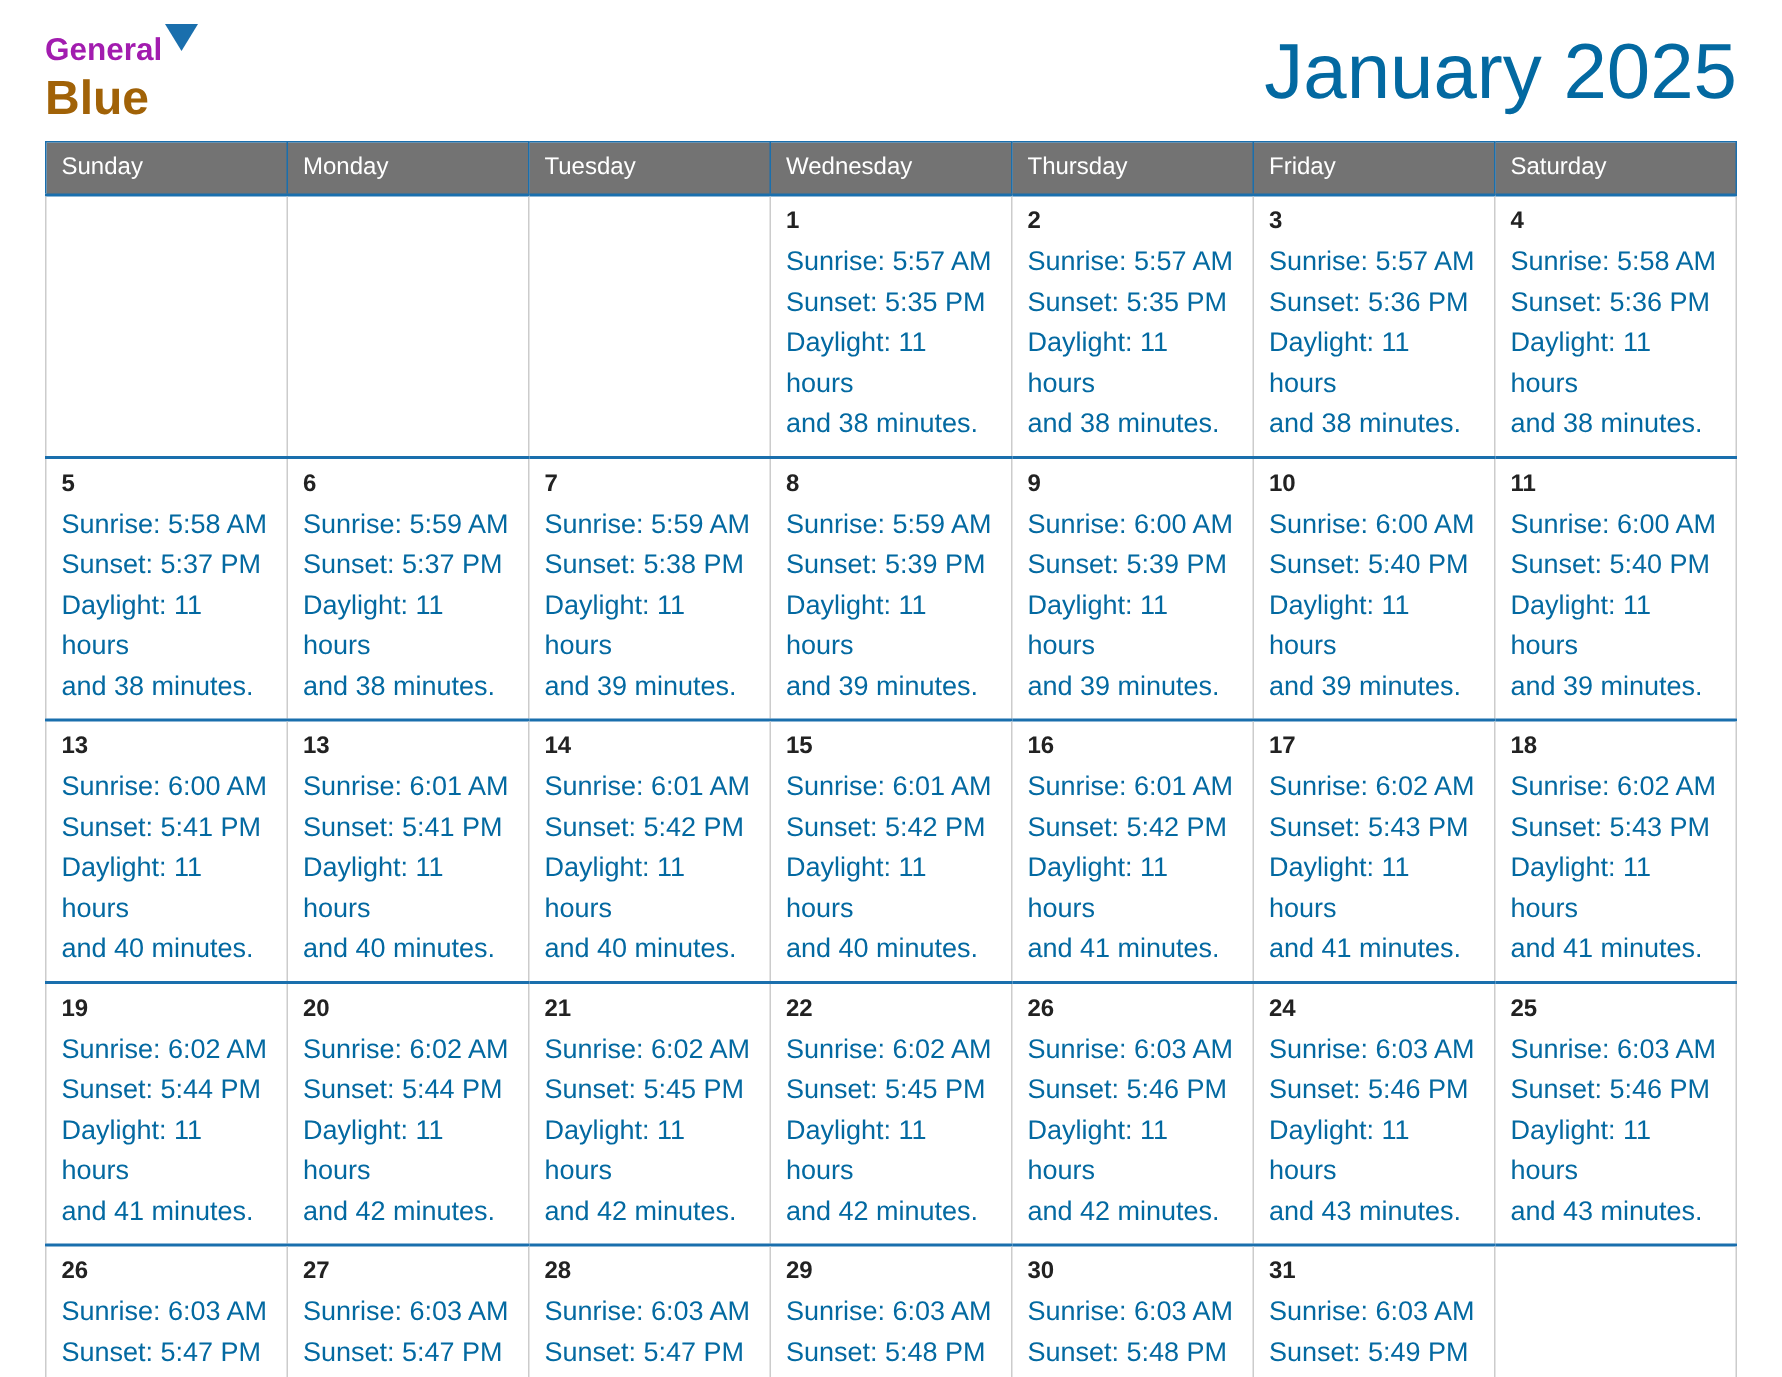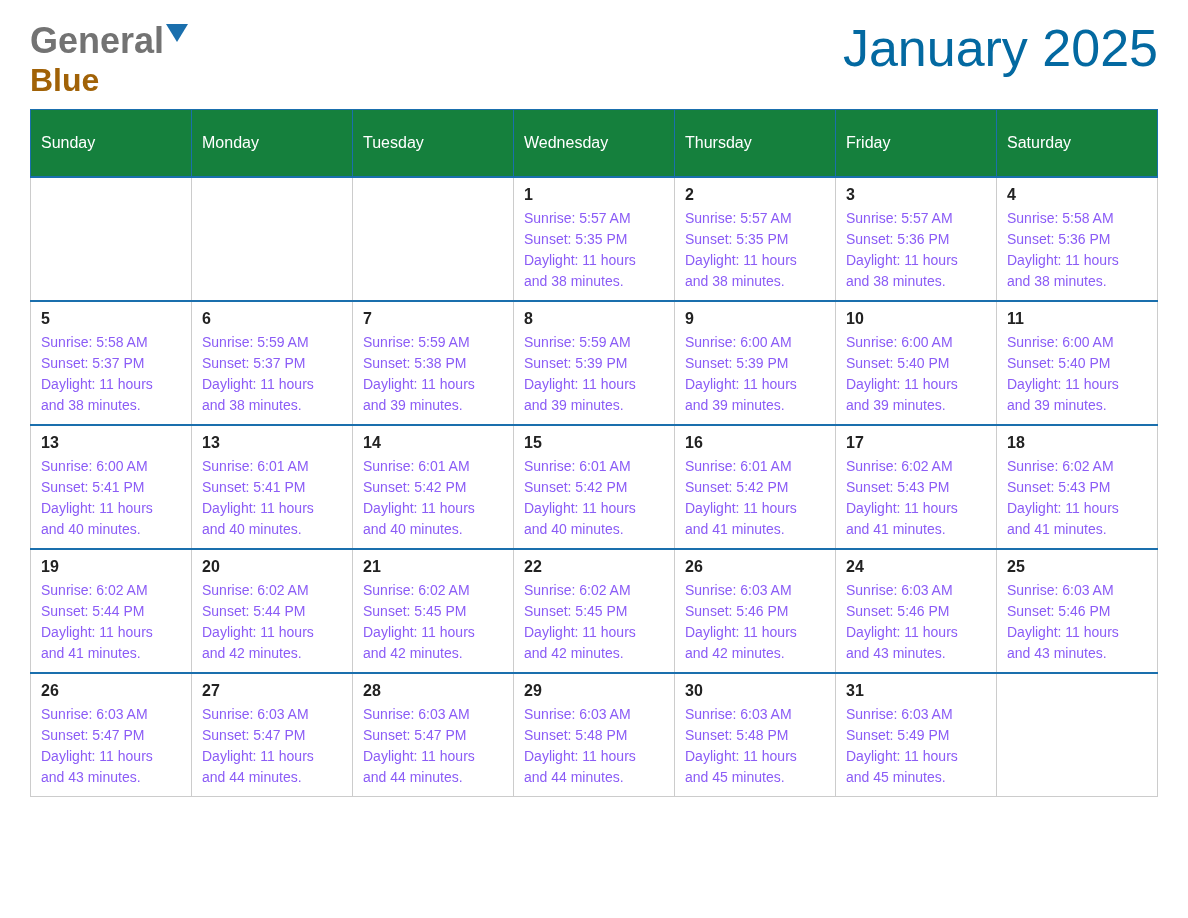--- a/index.html
+++ b/index.html
@@ -34,25 +34,25 @@
       font-size: 20px;
       color: #444;
       margin-top: 4px;
     }
     .calendar {
       width: 100%;
       border-collapse: collapse;
       margin-top: 10px;
     }
     .calendar th {
-      background-color: #15803d;
+      background-color: #737373;
       color: #fff;
       font-size: 16px;
       font-weight: normal;
-      padding: 24px 10px;
+      padding: 8px 10px;
       text-align: left;
       border: 1px solid #1a6fad;
     }
     .calendar td {
       vertical-align: top;
       padding: 8px 10px;
       border: 1px solid #ccc;
       width: 14.28%;
       min-height: 110px;
       font-size: 13px;
@@ -62,35 +62,35 @@
       border-top: 2px solid #1a6fad;
     }
     .day-number {
       font-size: 16px;
       font-weight: bold;
       color: #222;
       display: block;
       margin-bottom: 4px;
     }
     .day-info {
-      font-size: 14px;
-      color: #8b5cf6;
+      font-size: 18px;
+      color: #0369a1;
       line-height: 1.5;
     }
     .empty-cell {
       background: #fff;
     }
     .logo-row {
       display: flex;
       align-items: center;
     }
     .logo-general {
-      font-size: 36px;
+      font-size: 21px;
       font-weight: bold;
-      color: #737373;
+      color: #a21caf;
     }
     .logo-arrow {
       display: inline-block;
       margin-left: 2px;
       vertical-align: middle;
       position: relative;
       top: -4px;
     }
     .logo-blue-word {
       font-size: 32px;

